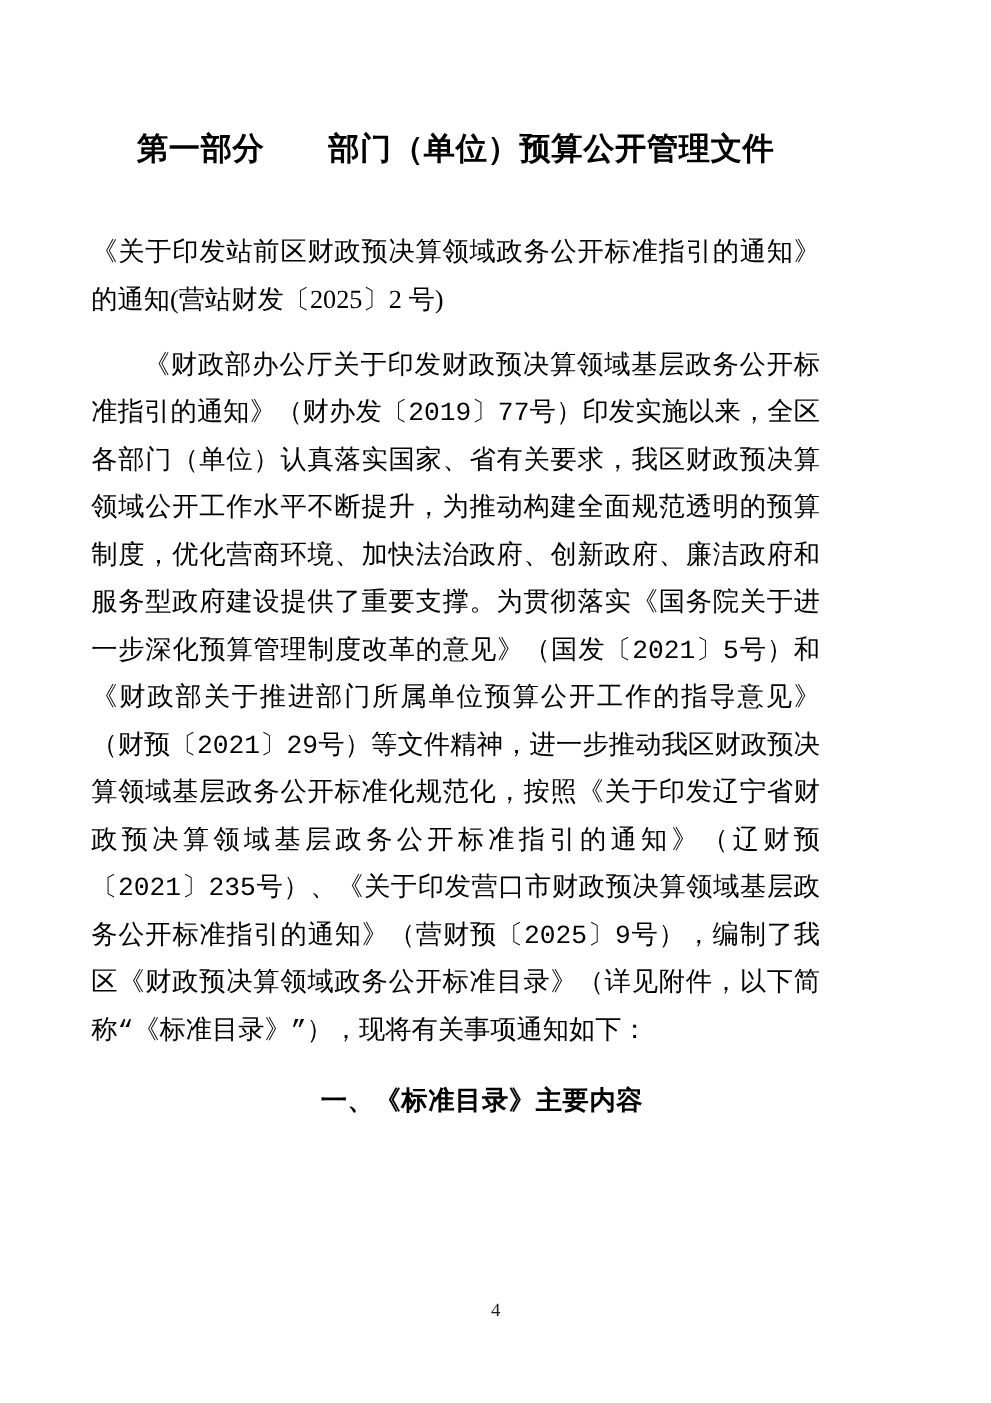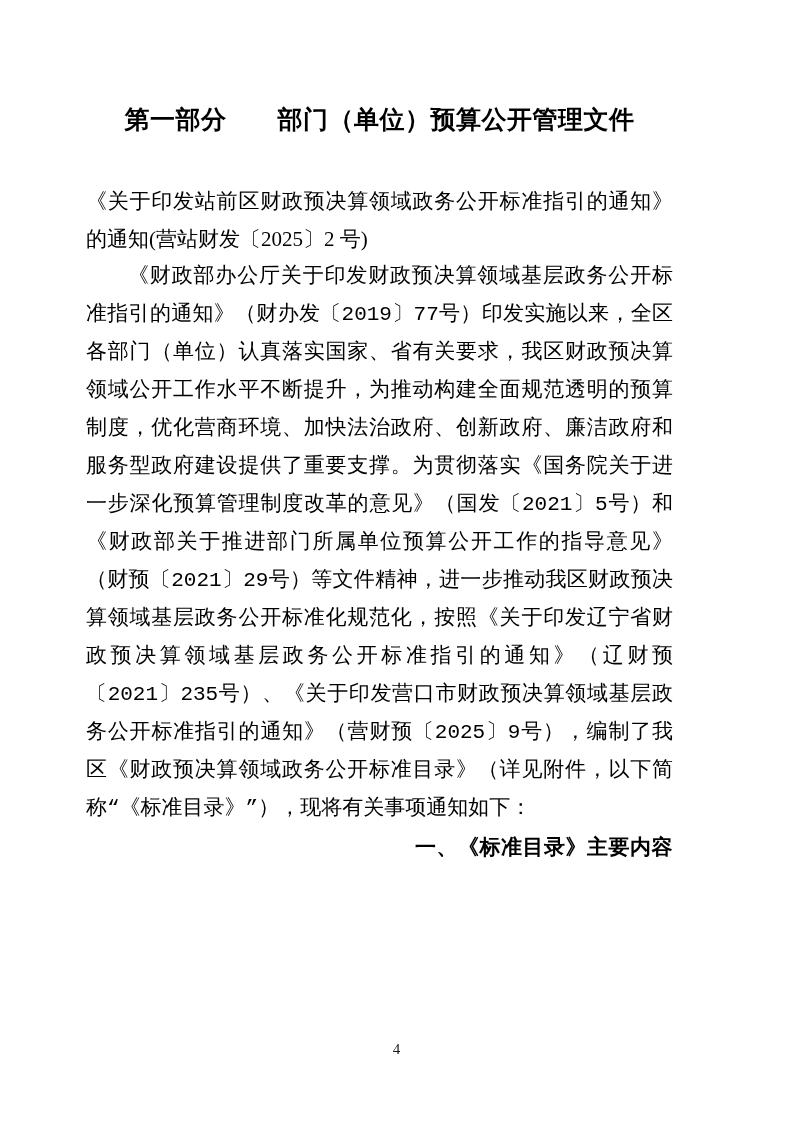--- a/index.html
+++ b/index.html
@@ -6,21 +6,21 @@
     margin: 0;
     padding: 0;
     background: #ffffff;
   }
   .page {
     position: relative;
     width: 793px;
     height: 1122px;
     background: #ffffff;
     box-sizing: border-box;
-    padding: 103px 120px 0 86px;
+    padding: 103px 120px 0 56px;
     font-family: "Liberation Serif", "DejaVu Serif", serif;
     color: #000000;
     overflow: hidden;
   }
   .doc-title {
     margin: 0;
     text-align: center;
     font-size: 25px;
     line-height: 34px;
     font-weight: bold;
@@ -28,32 +28,32 @@
     letter-spacing: 0.5px;
   }
   .doc-body {
     margin-top: 45px;
     font-size: 21px;
     line-height: 38px;
     text-align: justify;
     text-justify: inter-character;
   }
   .para {
-    margin: 0;
+    margin: 17px;
     text-align: justify;
     text-justify: inter-character;
   }
   .para.indent {
     text-indent: 2em;
     font-family: Liberation Mono, monospace;
   }
   .para.heading {
     font-family: "Liberation Sans", "DejaVu Sans", sans-serif;
     font-weight: bold;
-    text-align: right;
+    text-align: center;
     letter-spacing: 0.5px;
   }
   .page-number {
     position: absolute;
     left: 0;
     bottom: 64px;
     width: 100%;
     text-align: center;
     font-size: 15px;
     line-height: 18px;

